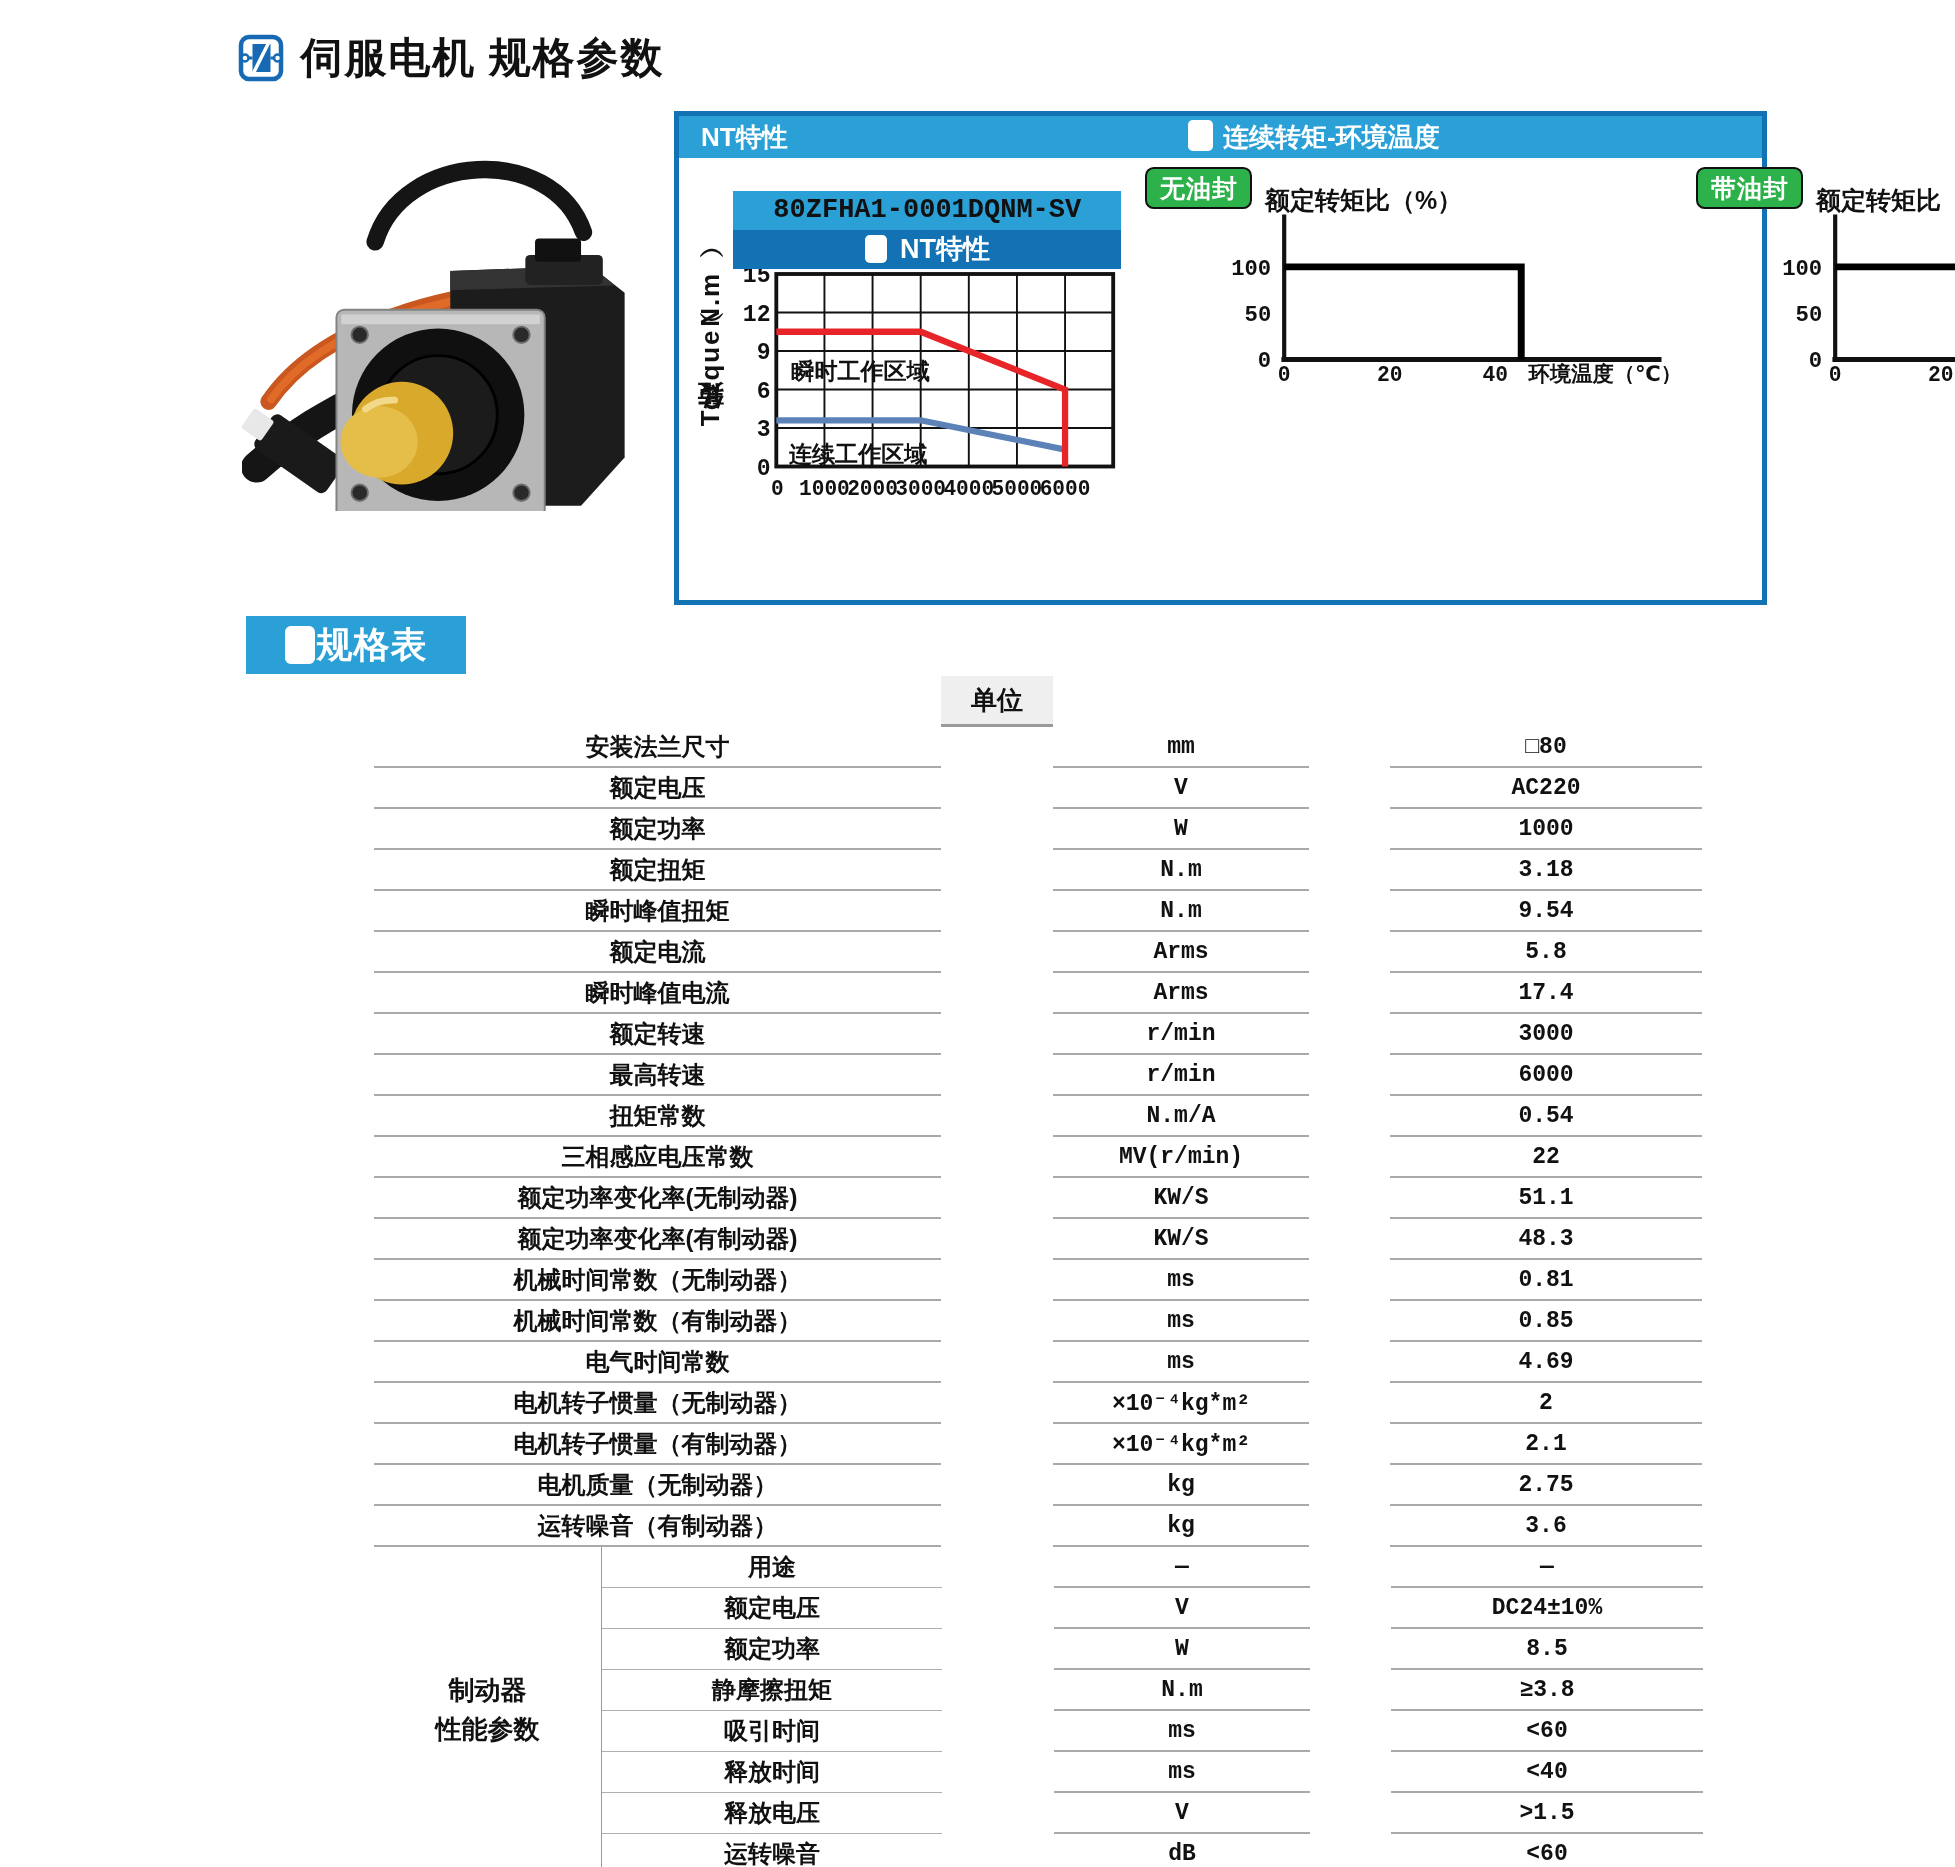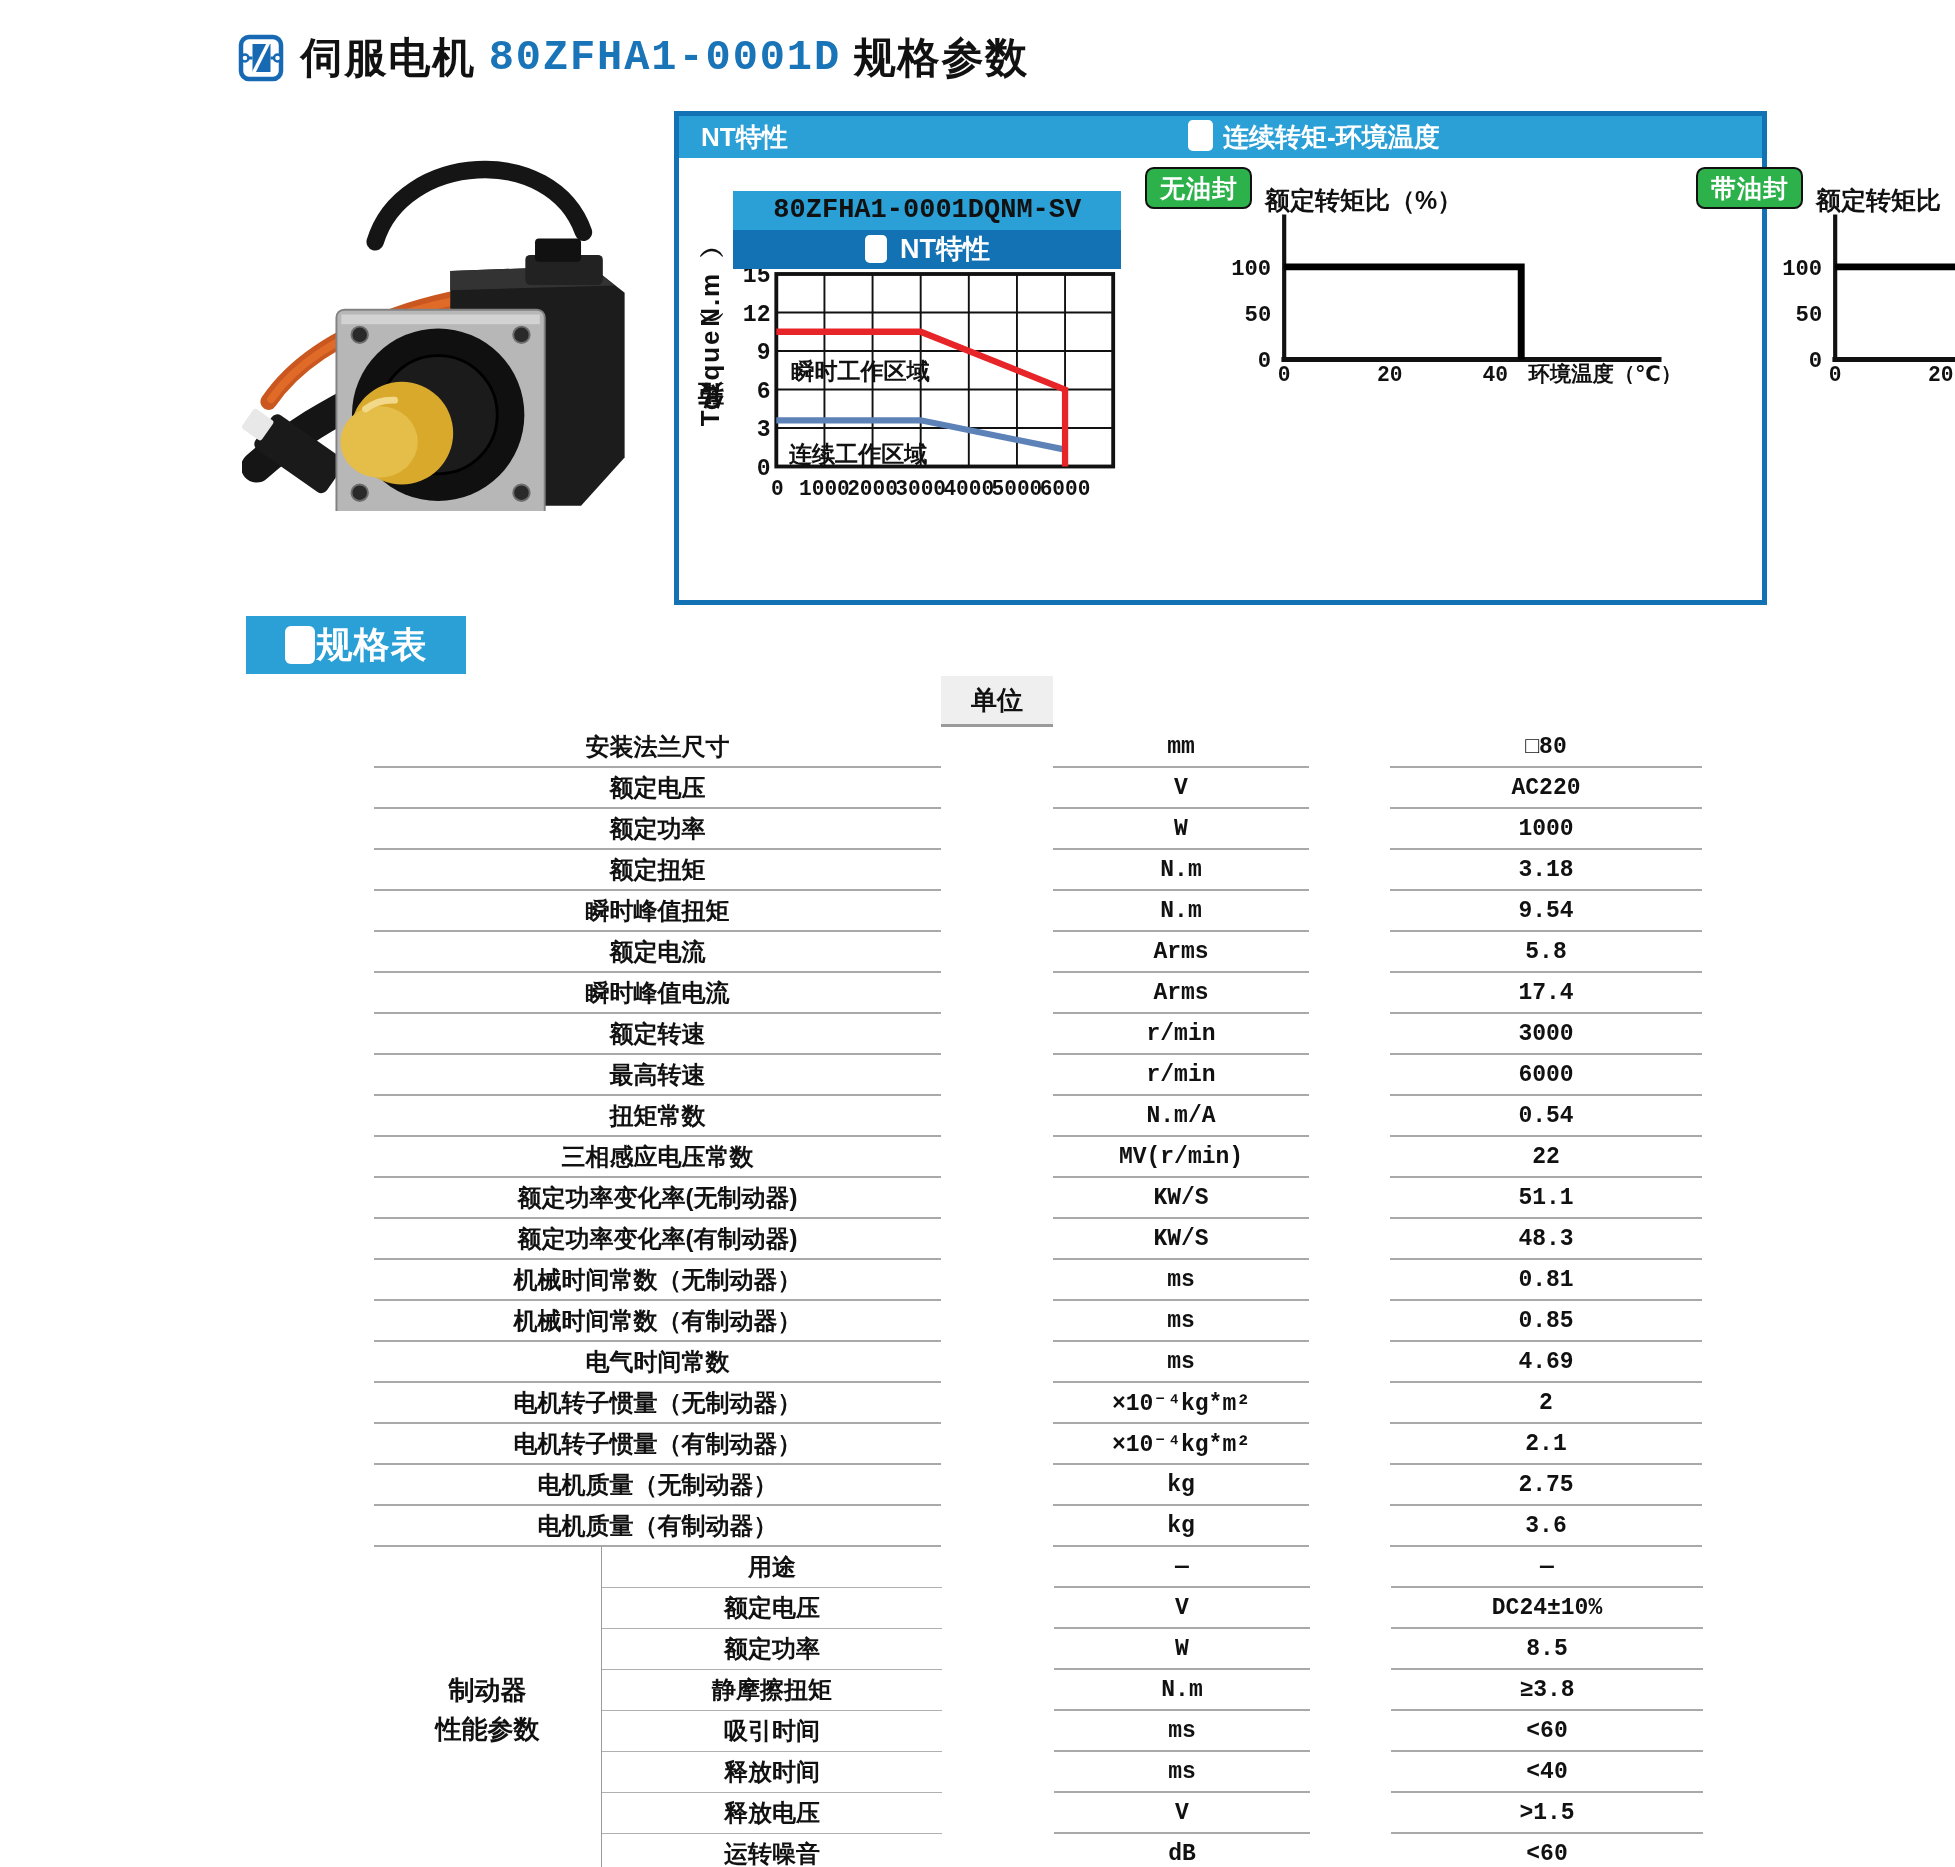--- a/index.html
+++ b/index.html
@@ -76,21 +76,20 @@
     <rect x="10" y="8" width="80" height="84" rx="16" fill="none" stroke="#1769b3" stroke-width="9"></rect>
     <line x1="22" y1="50" x2="33" y2="50" stroke="#1769b3" stroke-width="6"></line>
     <line x1="69" y1="50" x2="80" y2="50" stroke="#1769b3" stroke-width="6"></line>
     <circle cx="18" cy="50" r="7" fill="#fff" stroke="#1769b3" stroke-width="5"></circle>
     <circle cx="83" cy="50" r="7" fill="#fff" stroke="#1769b3" stroke-width="5"></circle>
     <rect x="33" y="22" width="36" height="56" fill="#1769b3"></rect>
     <line x1="66" y1="18" x2="34" y2="82" stroke="#ffffff" stroke-width="7"></line>
   </svg>
   <h1>
     <span>伺服电机</span>
-    <span class="model">80ZFHA1-0001D</span>
     <span>规格参数</span>
   </h1>
 </header>
 
 <section id="outline-card">
   <svg width="402" height="393" viewBox="0 0 830 810">
 
     <path d="M275,255 C330,70 640,50 705,235" stroke="#151515" stroke-width="36" fill="none" stroke-linecap="round"></path>
     <path d="M30,720 C110,650 180,610 270,565" stroke="#151515" stroke-width="64" fill="none" stroke-linecap="round"></path>
     <g transform="rotate(35 120 690)">
@@ -387,21 +386,21 @@
 
   <div style="display:contents">
     <div class="td name">电机质量（无制动器）</div>
     <div class="gap"></div>
     <div class="td unit">kg</div>
     <div class="gap"></div>
     <div class="td value">2.75</div>
   </div>
 
   <div style="display:contents">
-    <div class="td name">电机质量（有制动器）</div>
+    <div class="td name">运转噪音（有制动器）</div>
     <div class="gap"></div>
     <div class="td unit">kg</div>
     <div class="gap"></div>
     <div class="td value">3.6</div>
   </div>
 </div>
 
   <div id="brake-grid">
     <div class="group-cell">
       <span>制动器</span>

